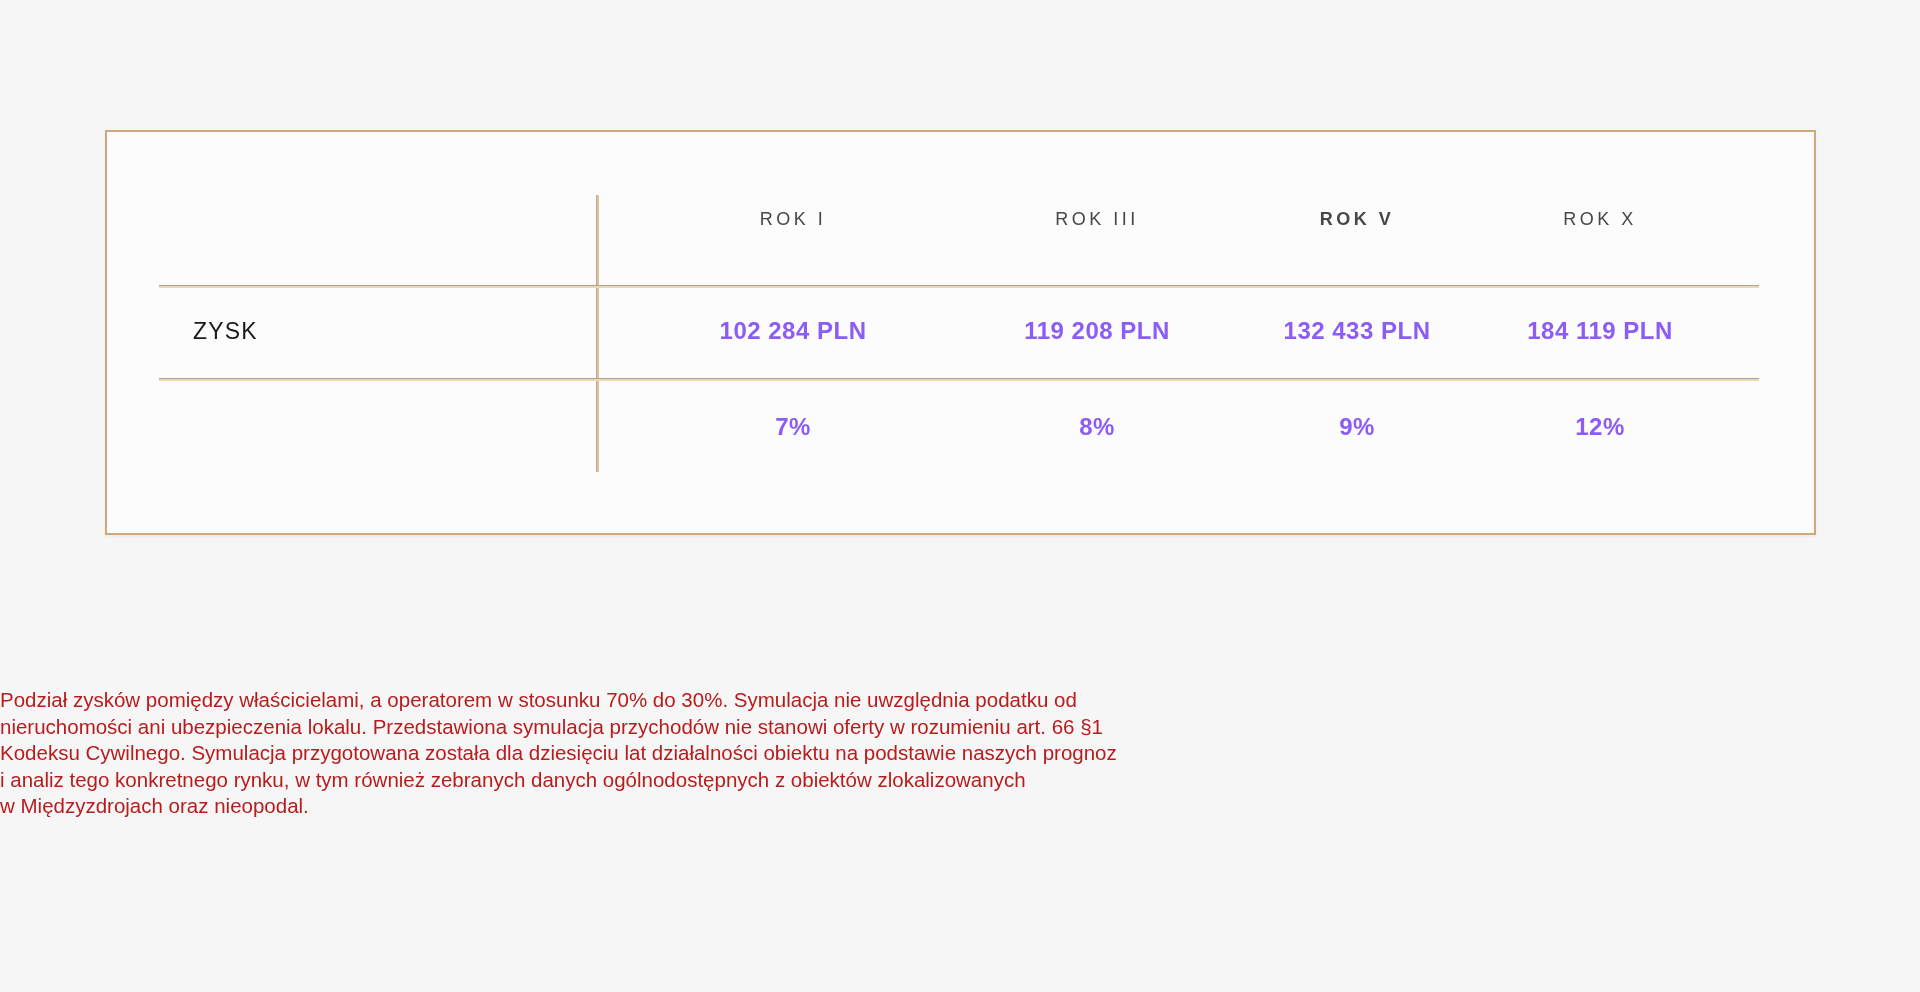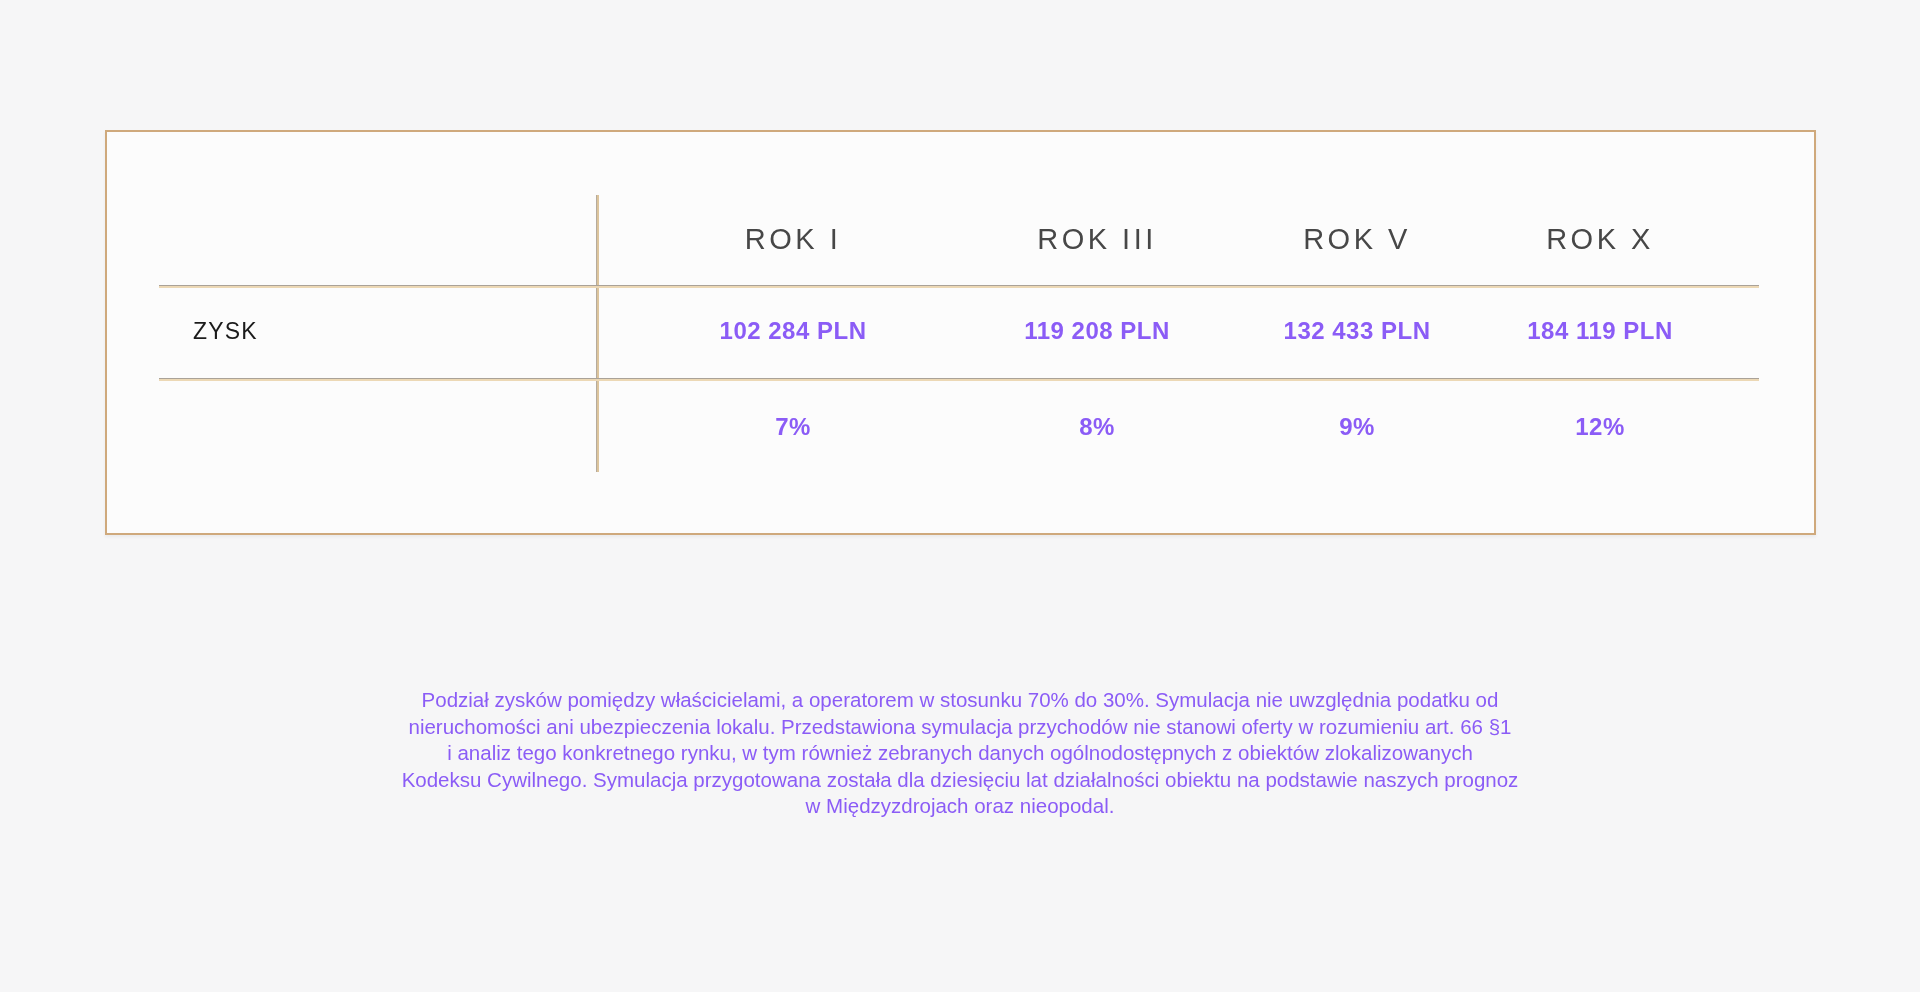--- a/index.html
+++ b/index.html
@@ -40,25 +40,25 @@
     position: absolute;
     left: 489px;
     top: 63px;
     width: 3px;
     height: 277px;
     background: linear-gradient(to right, #b5ab9d 0%, #b5ab9d 30%, #dcc49c 30%, #dcc49c 100%);
   }
   
   .head-cell {
     position: absolute;
-    top: 87px;
+    top: 67px;
     height: 40px;
     line-height: 40px;
     transform: translateX(-50%);
-    font-size: 29px;
+    font-size: 18px;
     font-weight: 400;
     letter-spacing: 3.5px;
     color: #474747;
     white-space: nowrap;
   }
   .value-cell {
     position: absolute;
     height: 40px;
     line-height: 40px;
     transform: translateX(-50%);
@@ -76,33 +76,32 @@
     font-size: 23px;
     font-weight: 400;
     letter-spacing: 1.2px;
     color: #1b1b1b;
     white-space: nowrap;
   }
   .row-y-1 { top: 179px; }
   .row-y-2 { top: 275px; }
   .col-x-0 { left: 686px; }
   .col-x-1 { left: 990px; }
-  .col-x-2 { left: 1250px; }
+  .col-x-2 { left: 1250px; font-weight: bold; }
   .col-x-3 { left: 1493px; }
   
   .disclaimer {
     position: absolute;
     left: 0;
     top: 687px;
     width: 1920px;
-    text-align: center;
     font-size: 20.5px;
     line-height: 26.5px;
     font-weight: 400;
-    color: #8b5cf6;
+    color: #b91c1c;
   }
   .disclaimer .line { white-space: nowrap; }
 </style>
 </head>
 <body>
 
 <div class="page">
 
   <section class="panel">
 
@@ -124,18 +123,18 @@
     <span class="value-cell row-y-2 col-x-0">7%</span>
     <span class="value-cell row-y-2 col-x-1">8%</span>
     <span class="value-cell row-y-2 col-x-2">9%</span>
     <span class="value-cell row-y-2 col-x-3">12%</span>
 
   </section>
 
   <footer class="disclaimer">
     <div class="line">Podział zysków pomiędzy właścicielami, a operatorem w stosunku 70% do 30%. Symulacja nie uwzględnia podatku od</div>
     <div class="line">nieruchomości ani ubezpieczenia lokalu. Przedstawiona symulacja przychodów nie stanowi oferty w rozumieniu art. 66 §1</div>
+    <div class="line">Kodeksu Cywilnego. Symulacja przygotowana została dla dziesięciu lat działalności obiektu na podstawie naszych prognoz</div>
     <div class="line">i analiz tego konkretnego rynku, w tym również zebranych danych ogólnodostępnych z obiektów zlokalizowanych</div>
-    <div class="line">Kodeksu Cywilnego. Symulacja przygotowana została dla dziesięciu lat działalności obiektu na podstawie naszych prognoz</div>
     <div class="line">w Międzyzdrojach oraz nieopodal.</div>
   </footer>
 
 </div>
 
 </body></html>

